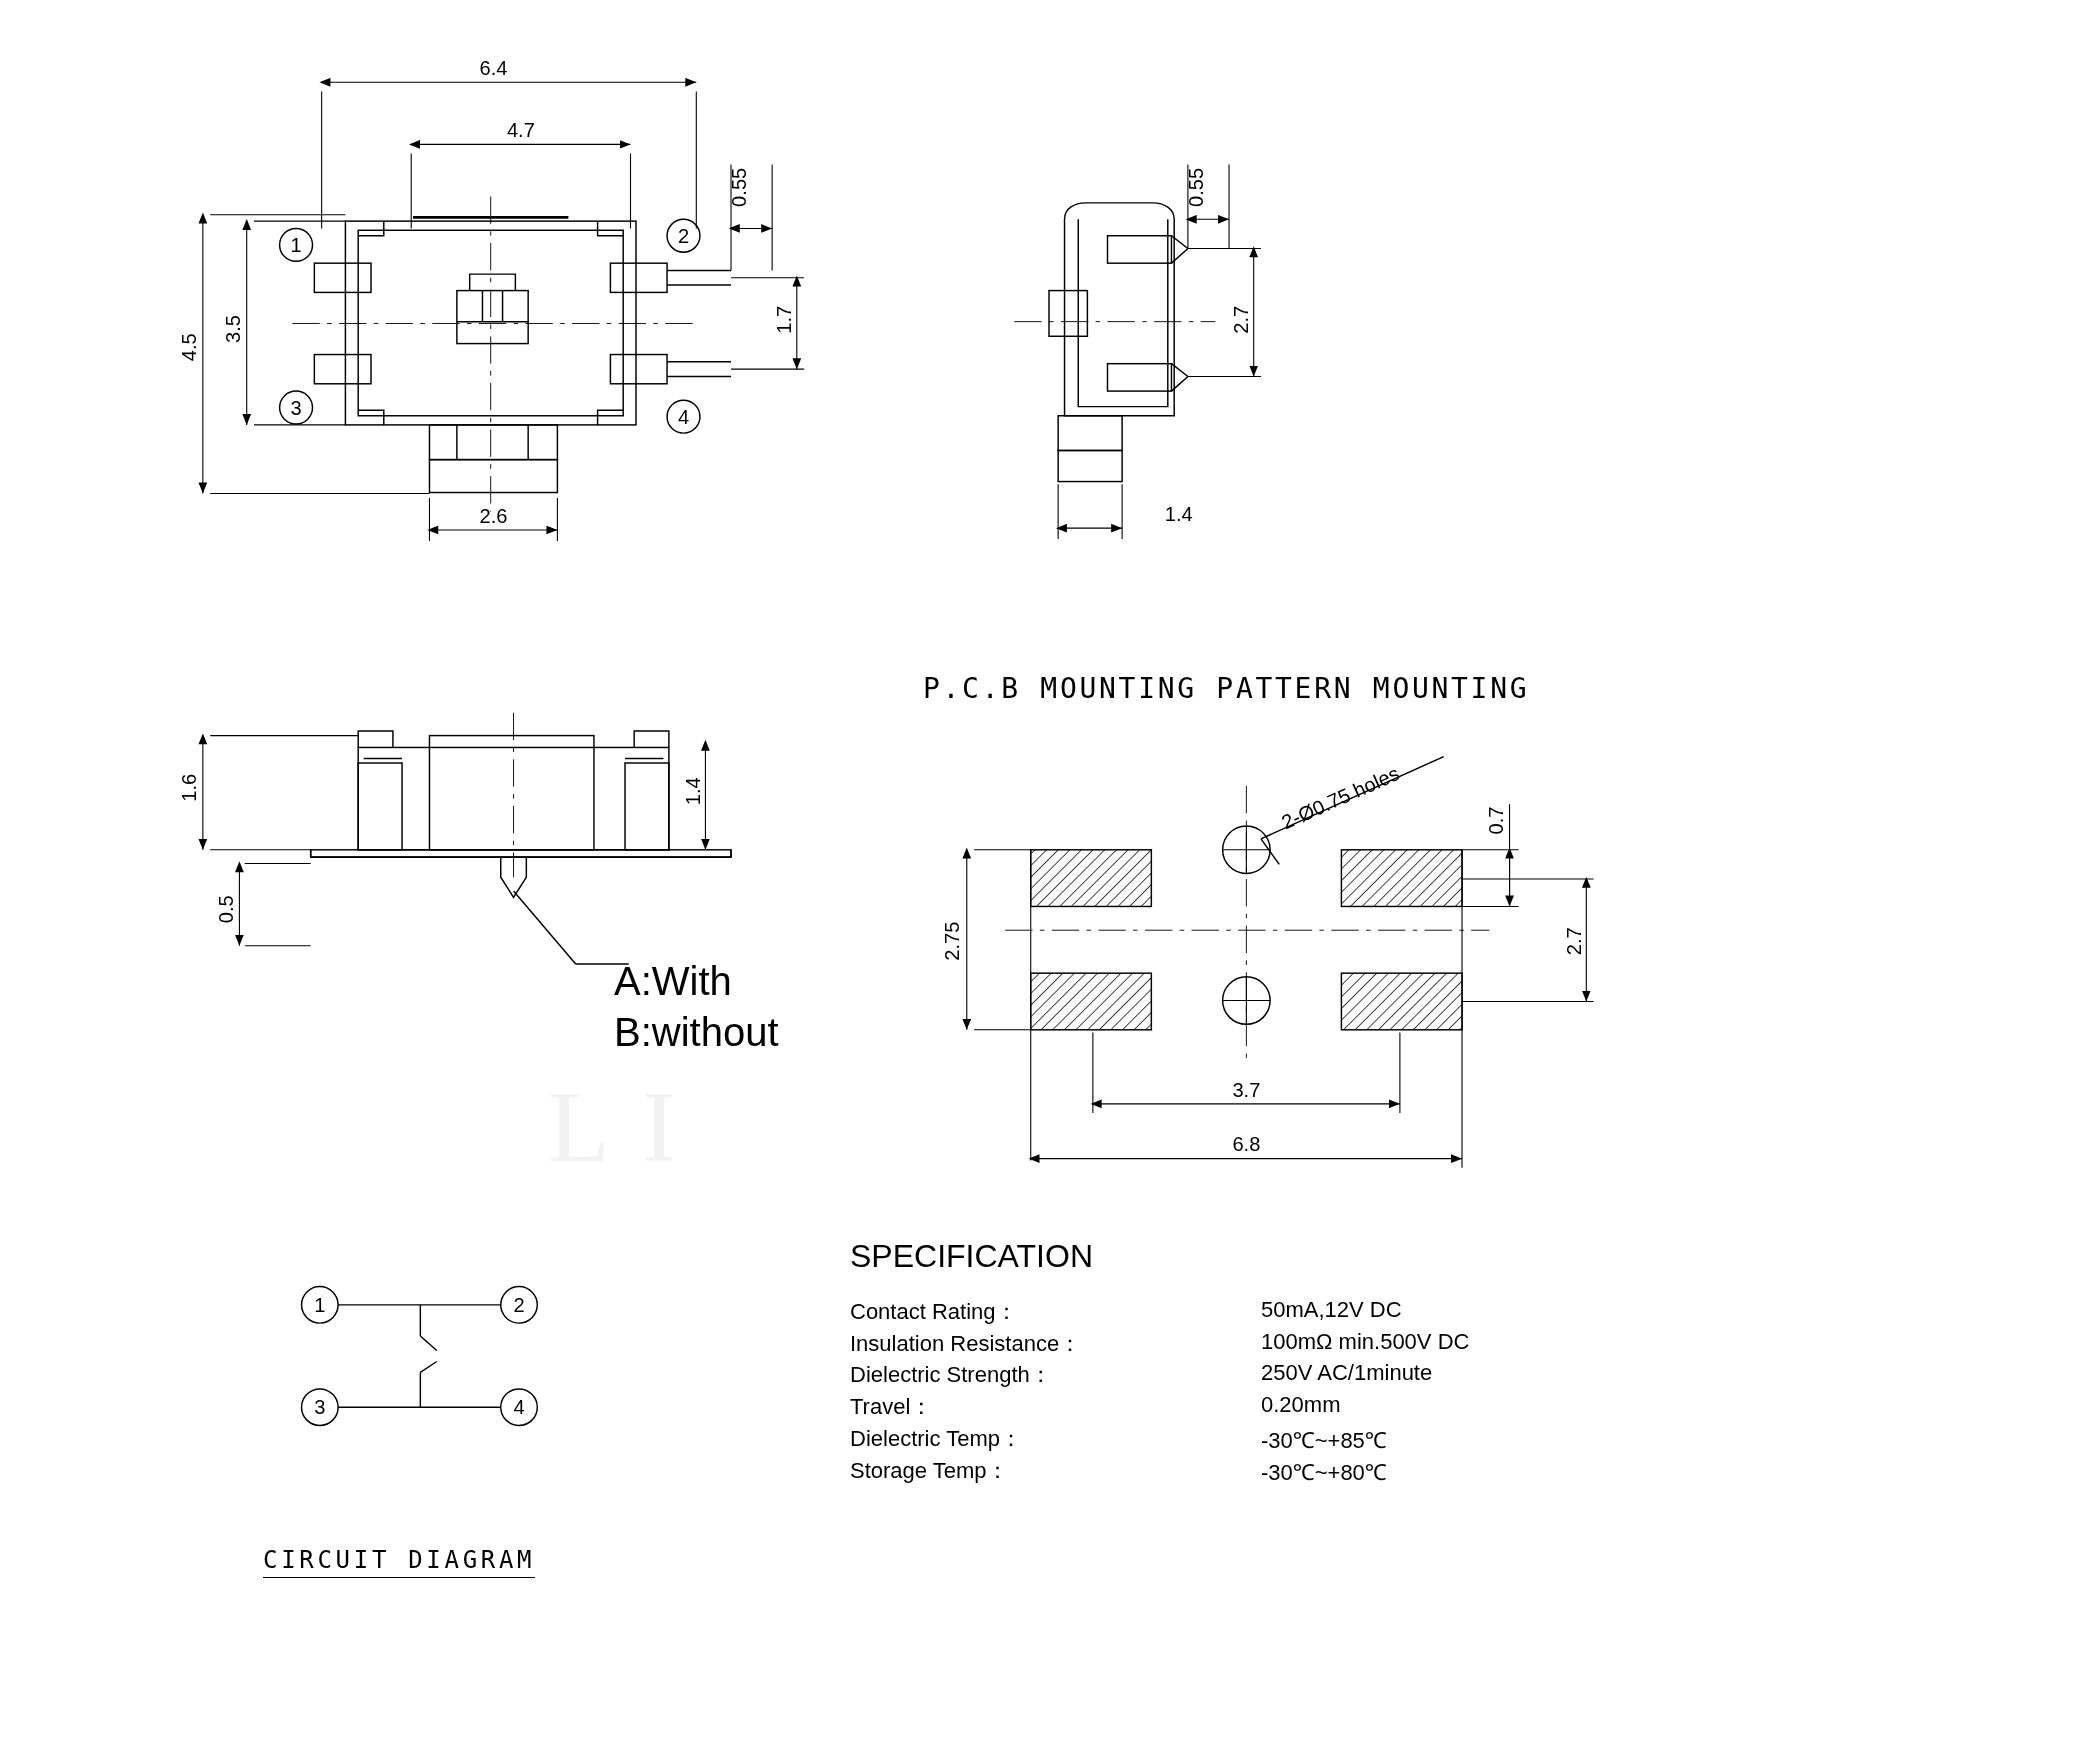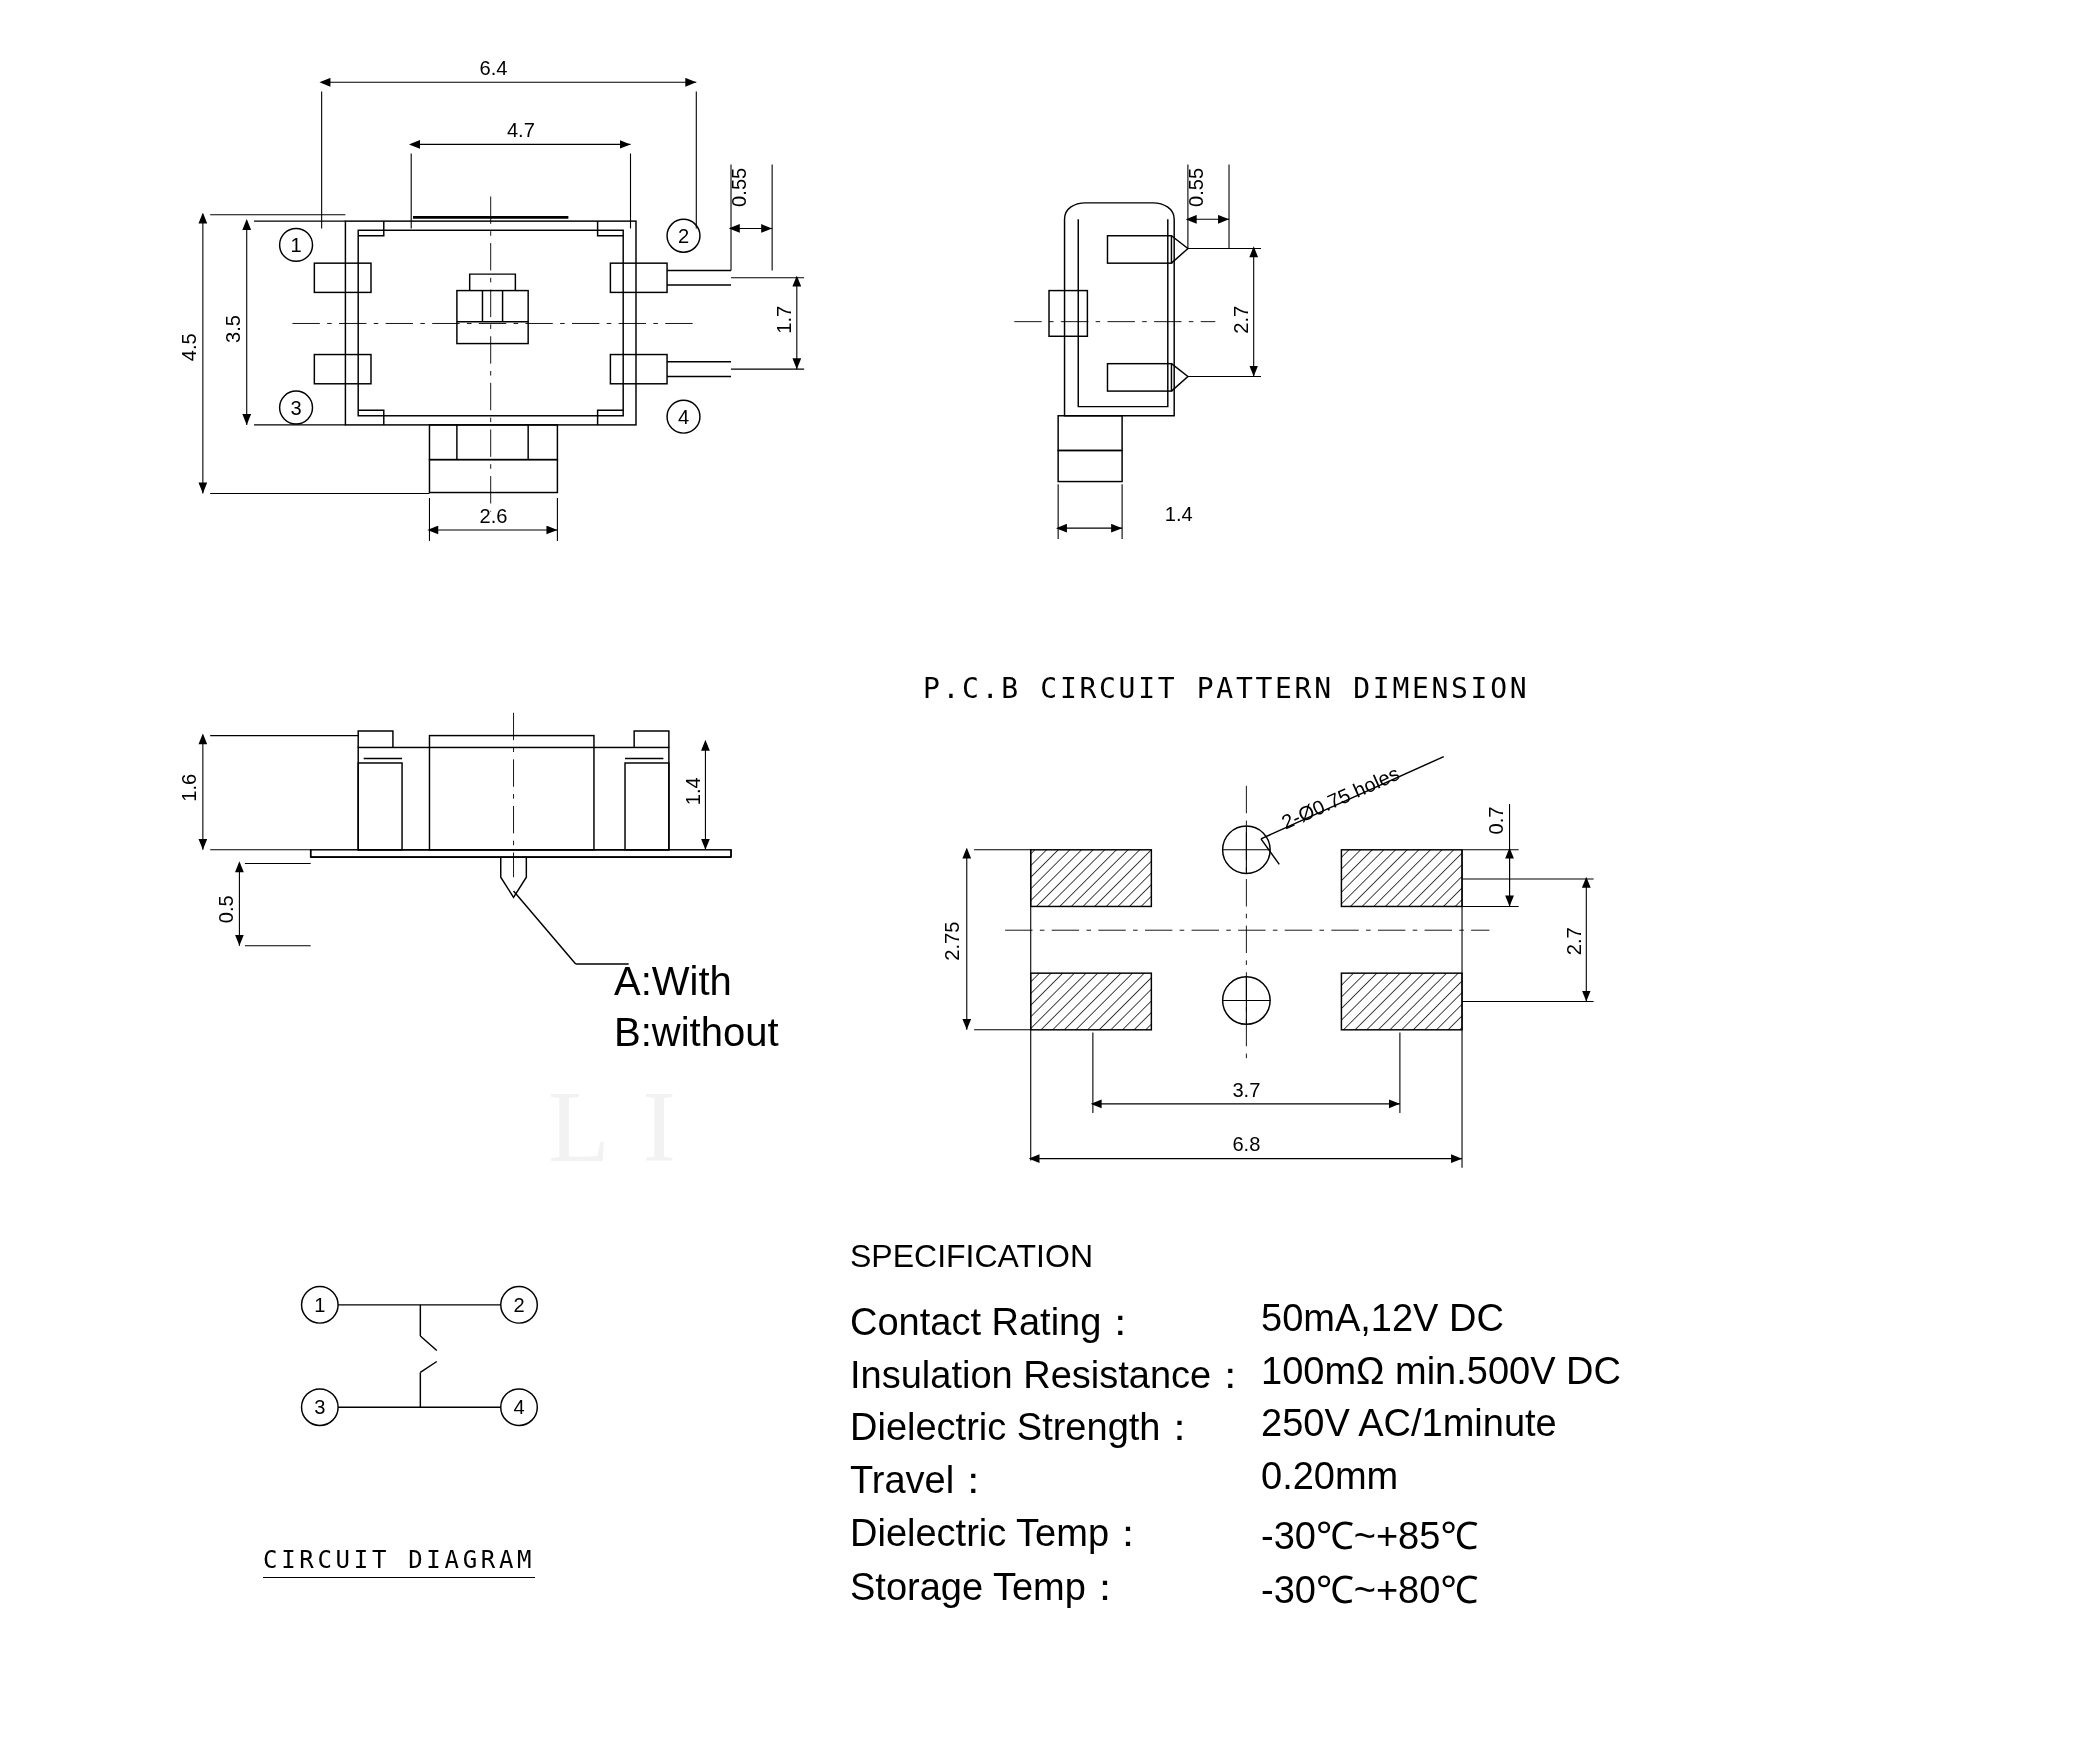--- a/index.html
+++ b/index.html
@@ -11,21 +11,21 @@
     position:relative;
     overflow:hidden;
   }
   .stage{position:absolute;left:0;top:0;width:2077px;height:1625px;}
   svg.draw{position:absolute;left:0;top:0;width:2077px;height:1759px;}
   .dimtxt{font-family:"Liberation Sans", sans-serif;font-size:22px;fill:#000;}
   .lbl{position:absolute;white-space:nowrap;}
   
   #spec{position:absolute;left:850px;top:1238px;width:822px;}
   #spec .spec-title{font-size:32px;margin-bottom:21px;}
-  #spec table{border-collapse:collapse;font-size:38px;}
+  #spec table{border-collapse:collapse;font-size:22px;}
   #spec td{padding:0.9px 0;vertical-align:top;white-space:nowrap;}
   #spec td.k{width:411px;}
   
   .mono-head{
      font-family:"DejaVu Sans Mono", monospace;
      font-size:28px;letter-spacing:2.7px;
   }
   .withlbl{font-size:40px;}
   .circ-head{
      font-family:"DejaVu Sans Mono", monospace;
@@ -316,21 +316,21 @@
       <text class="dimtxt" x="324" y="454" text-anchor="middle">3</text>
       <text class="dimtxt" x="748" y="464" text-anchor="middle">4</text>
 
       <text class="dimtxt" x="350" y="1436" text-anchor="middle">1</text>
       <text class="dimtxt" x="568" y="1436" text-anchor="middle">2</text>
       <text class="dimtxt" x="350" y="1548" text-anchor="middle">3</text>
       <text class="dimtxt" x="568" y="1548" text-anchor="middle">4</text>
     </g>
   </svg>
 
-  <div class="lbl mono-head" style="left:923px;top:672px;">P.C.B CIRCUIT PATTERN DIMENSION</div>
+  <div class="lbl mono-head" style="left:923px;top:672px;">P.C.B MOUNTING PATTERN MOUNTING</div>
 
   <div class="lbl withlbl" style="left:614px;top:959px;">A:With</div>
   <div class="lbl withlbl" style="left:614px;top:1010px;">B:without</div>
 
   <div class="lbl circ-head" style="left:263px;top:1528px;">CIRCUIT DIAGRAM</div>
 
   <div id="spec">
     <div class="spec-title">SPECIFICATION</div>
     <table>
       <tbody>

